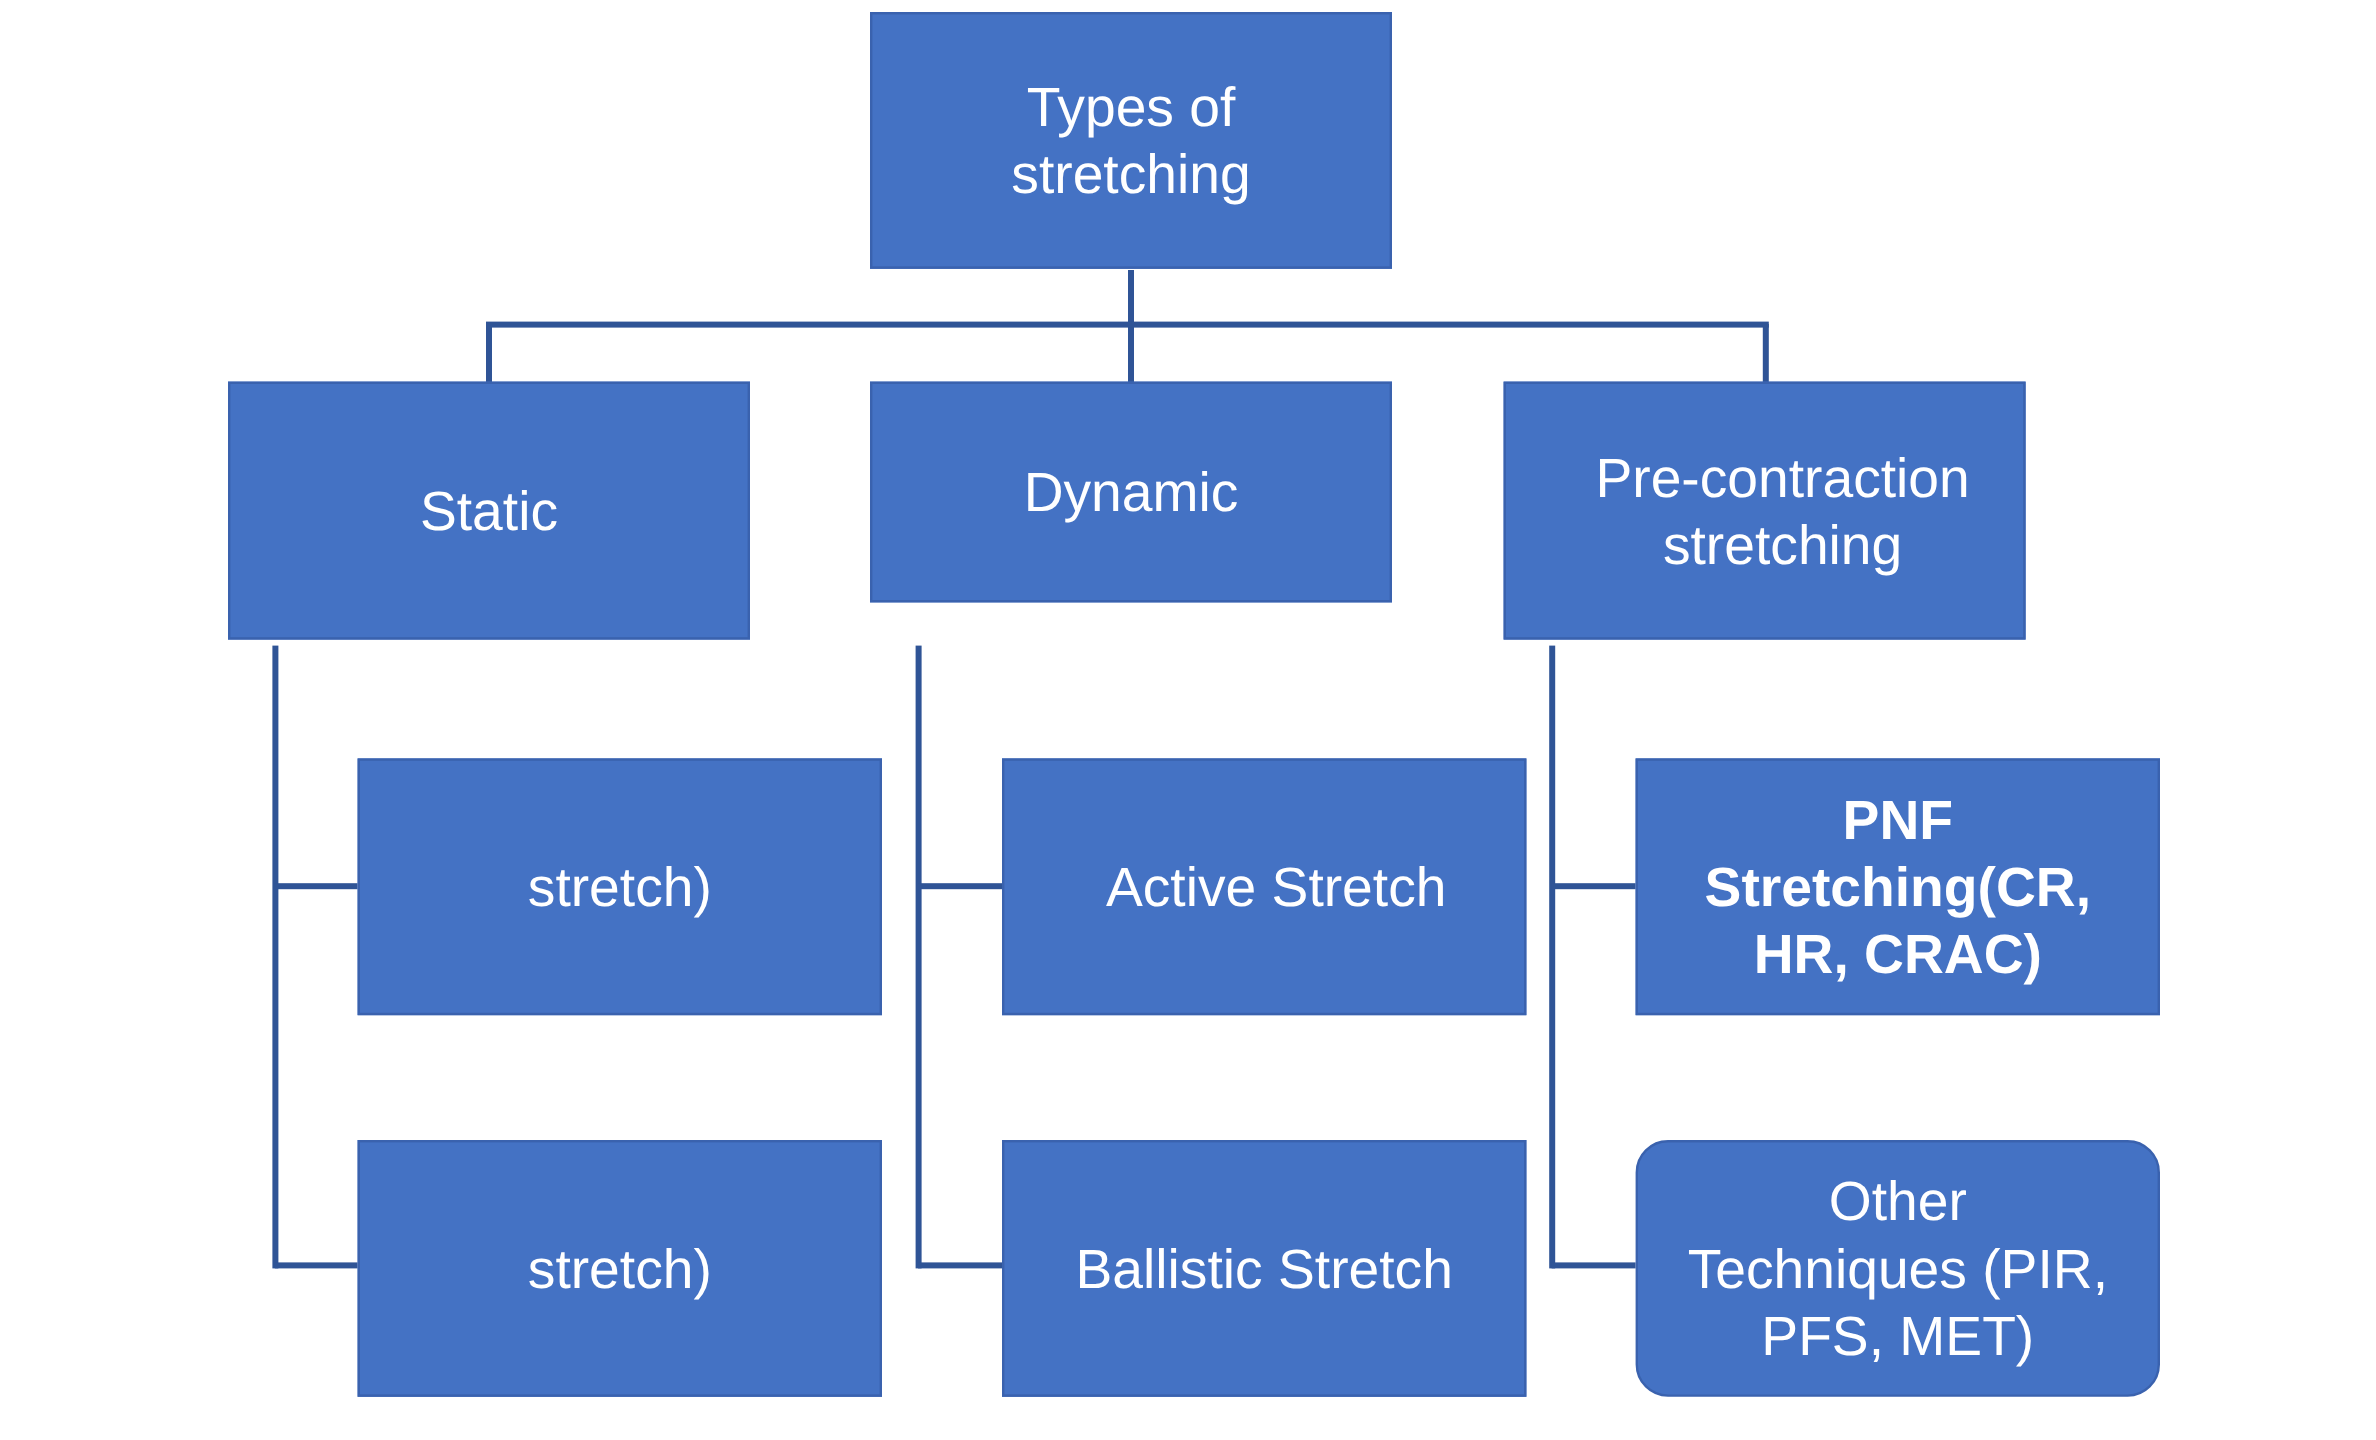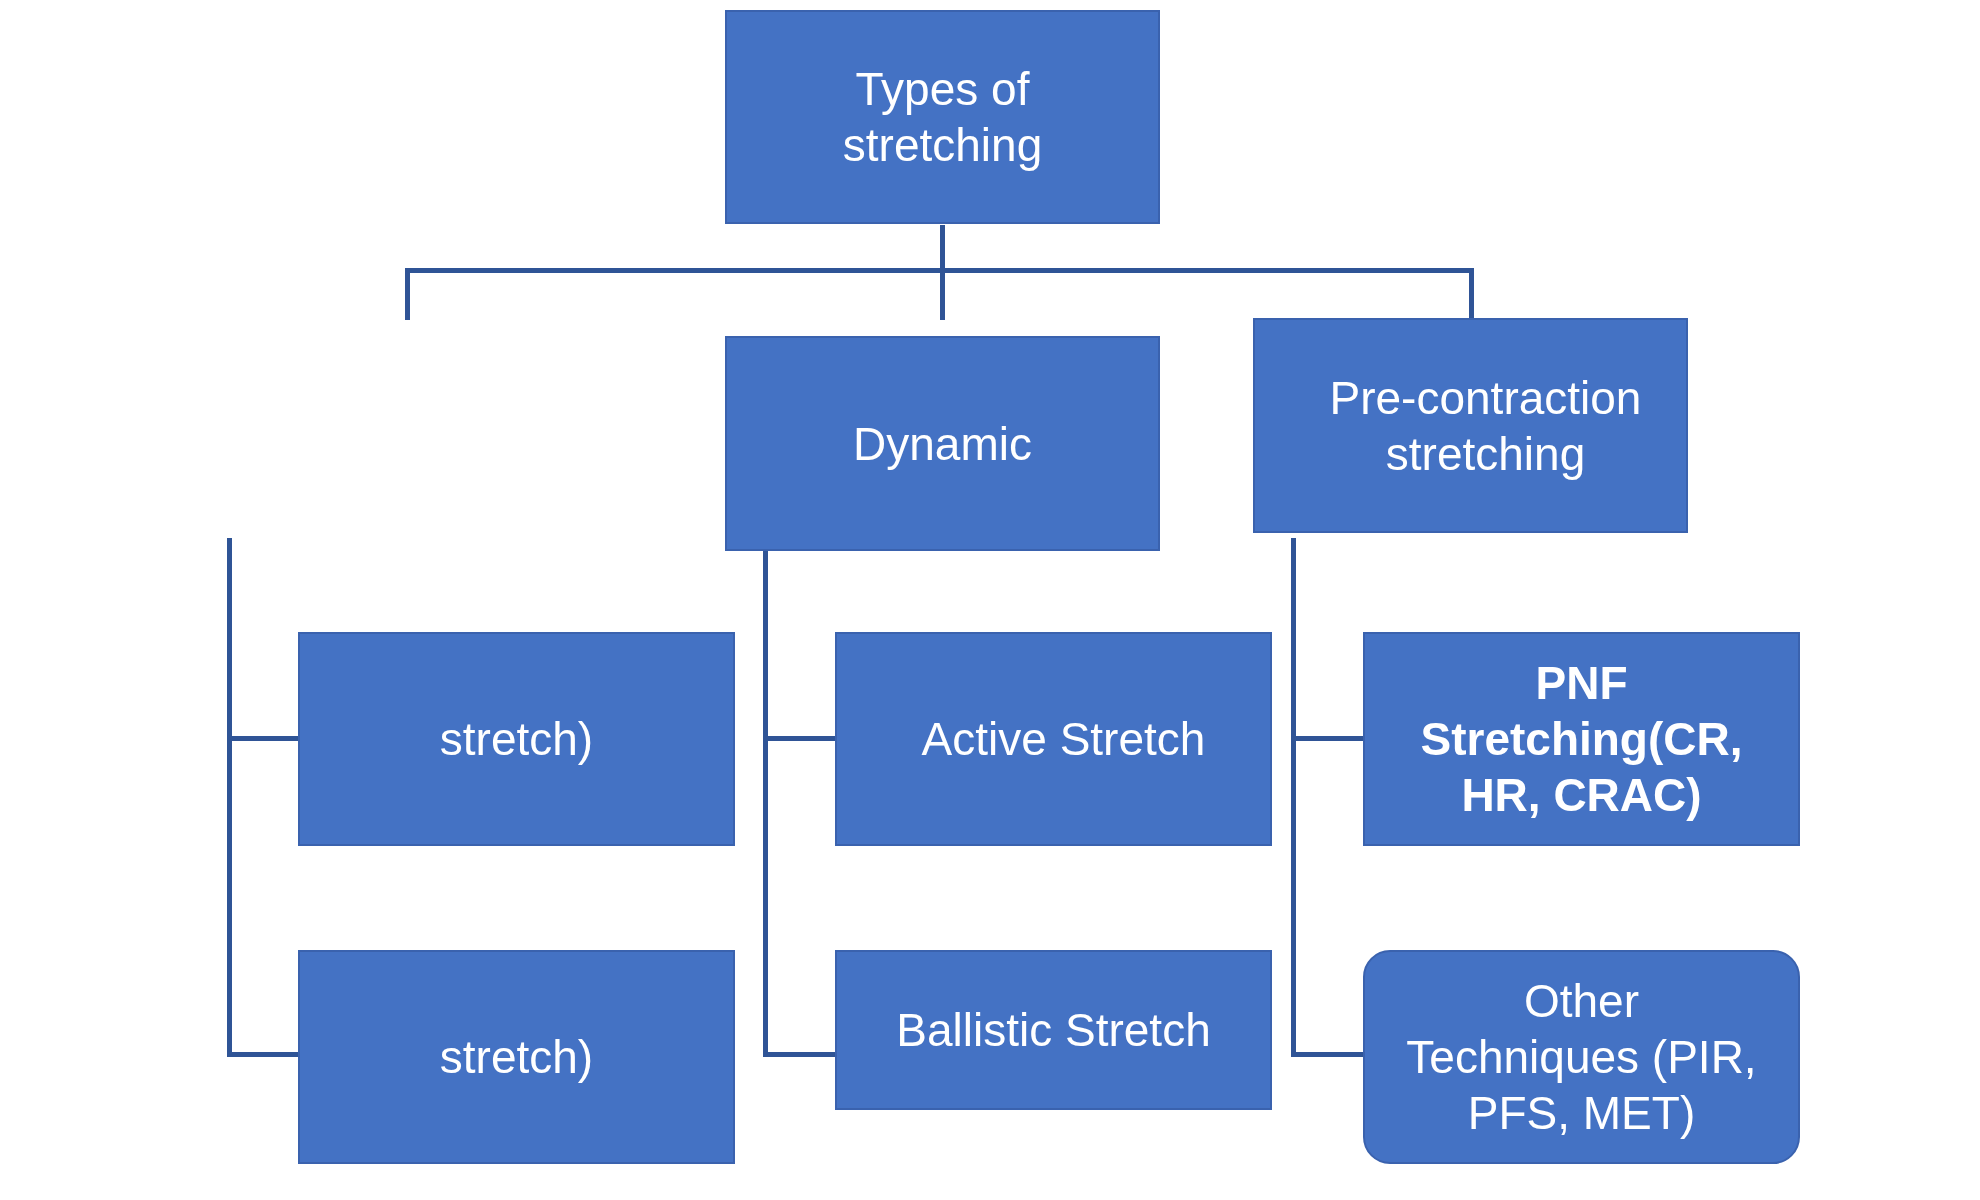--- a/index.html
+++ b/index.html
@@ -33,26 +33,26 @@
     line-height:56px;
   }
   .node .node-label{display:block;white-space:nowrap;}
   .conn{position:absolute;background:var(--connector);}
   .conn.v{width:5px;}
   .conn.h{height:5px;}
 
   
   .n-root           {left:725px;  top:10px;  width:435px; height:214px;}
   .n-static         {left:190px;  top:318px; width:435px; height:215px;}
-  .n-dynamic        {left:725px;  top:318px; width:435px; height:215px;margin-top:18px;}
+  .n-dynamic        {left:725px;  top:318px; width:435px; height:184px;}
   .n-pre            {left:1253px; top:318px; width:435px; height:215px;padding-left:30px;}
   .n-active-self    {left:298px;  top:632px; width:437px; height:214px;}
   .n-passive        {left:298px;  top:950px; width:437px; height:214px;}
   .n-active-stretch {left:835px;  top:632px; width:437px; height:214px;padding-left:20px;}
-  .n-ballistic      {left:835px;  top:950px; width:437px; height:160px;}
+  .n-ballistic      {left:835px;  top:950px; width:437px; height:214px;}
   .n-pnf            {left:1363px; top:632px; width:437px; height:214px;font-weight:bold;}
   .n-other          {left:1363px; top:950px; width:437px; height:214px;border-radius:27px;}
 
   
   .c-root-stem   {left:940px;  top:225px; height:95px;}
   .c-main-h      {left:405px;  top:268px; width:1069px;}
   .c-static-stem {left:405px;  top:270px; height:50px;}
   .c-pre-stem    {left:1469px; top:270px; height:50px;}
 
   .c-static-drop {left:227px;  top:538px; height:519px;}
@@ -87,20 +87,23 @@
 
   <div class="conn v c-pre-drop"></div>
   <div class="conn h c-pre-b1"></div>
   <div class="conn h c-pre-b2"></div>
 
   <div class="node n-root">
     <span class="node-label">Types of</span>
     <span class="node-label">stretching</span>
   </div>
 
+  <div class="node n-static">
+    <span class="node-label">Static</span>
+  </div>
 
   <div class="node n-dynamic">
     <span class="node-label">Dynamic</span>
   </div>
 
   <div class="node n-pre">
     <span class="node-label">Pre-contraction</span>
     <span class="node-label">stretching</span>
   </div>
 

